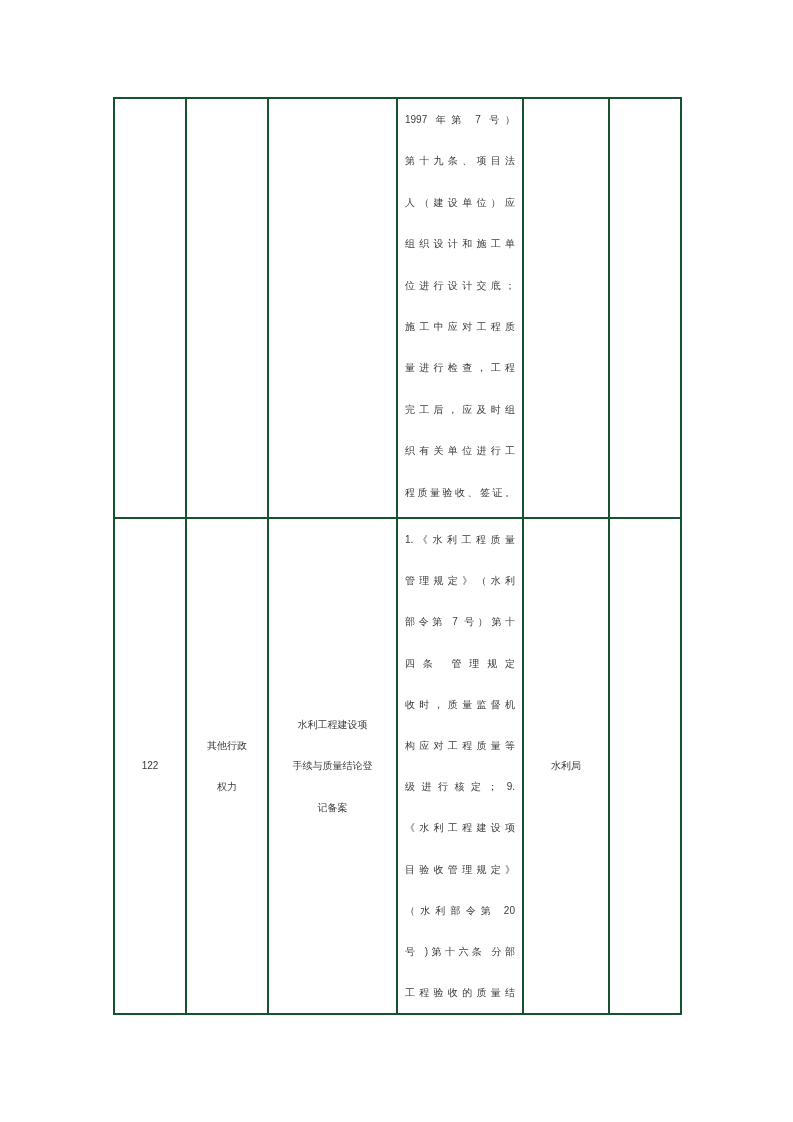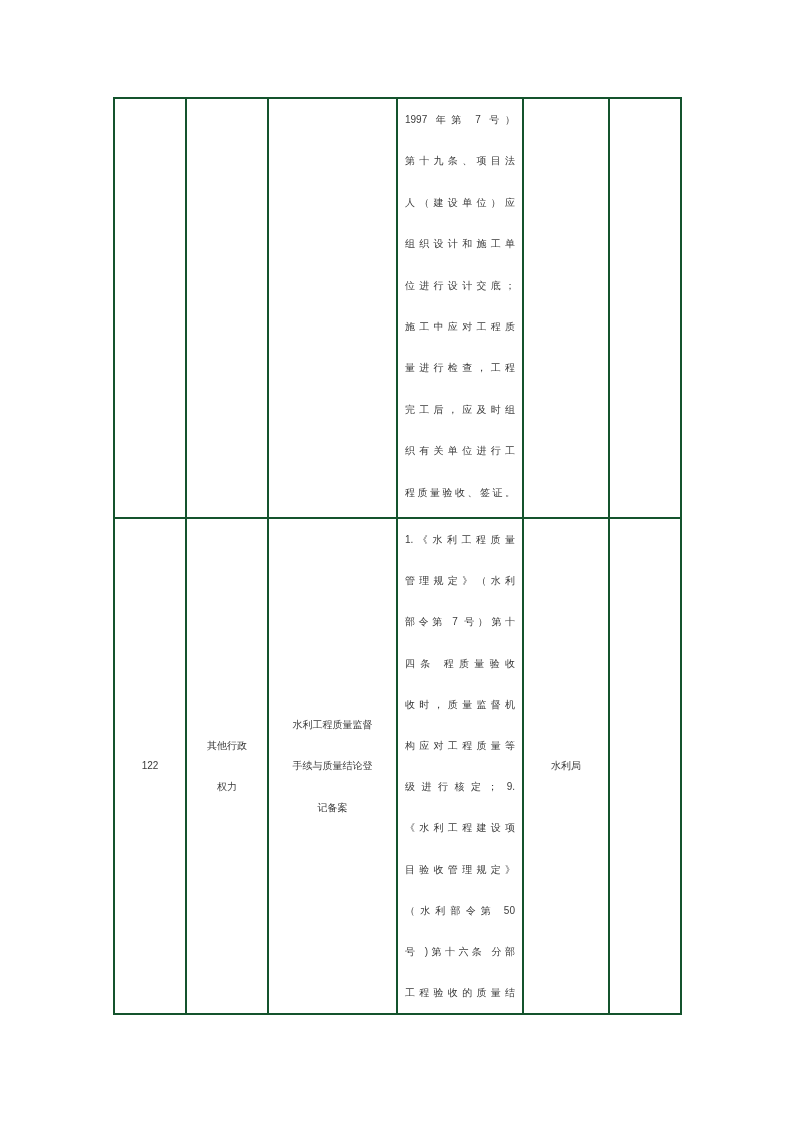--- a/index.html
+++ b/index.html
@@ -85,35 +85,35 @@
 
     <tr class="row-101">
       <td>
         <div class="cline">122</div>
       </td>
       <td>
         <div class="cline">其他行政</div>
         <div class="cline">权力</div>
       </td>
       <td>
-        <div class="cline">水利工程质量监督</div>
+        <div class="cline">水利工程建设项</div>
         <div class="cline">手续与质量结论登</div>
         <div class="cline">记备案</div>
       </td>
       <td class="basis-cell">
         <div class="jline">1.《水利工程质量</div>
         <div class="jline">管理规定》（水利</div>
         <div class="jline">部令第 7 号）第十</div>
-        <div class="jline">四条 程质量验收</div>
+        <div class="jline">四条 管理规定</div>
         <div class="jline">收时，质量监督机</div>
         <div class="jline">构应对工程质量等</div>
         <div class="jline">级进行核定；  9.</div>
         <div class="jline">《水利工程建设项</div>
         <div class="jline">目验收管理规定》</div>
-        <div class="jline">（水利部令第 50</div>
+        <div class="jline">（水利部令第 20</div>
         <div class="jline">号 )第十六条 分部</div>
         <div class="jline">工程验收的质量结</div>
       </td>
       <td>
         <div class="cline">水利局</div>
       </td>
       <td></td>
     </tr>
   </tbody>
     </table>

